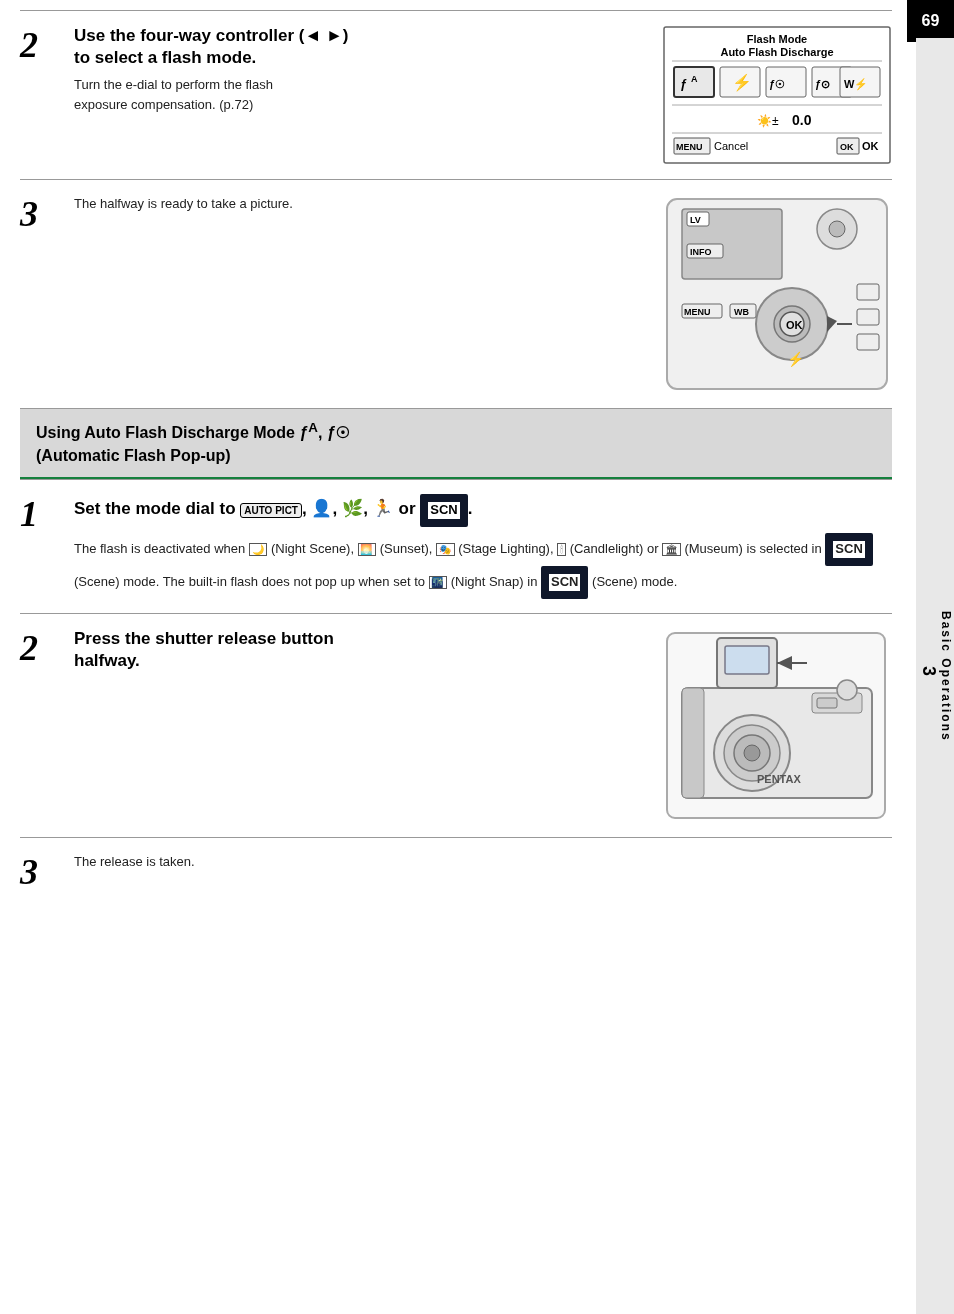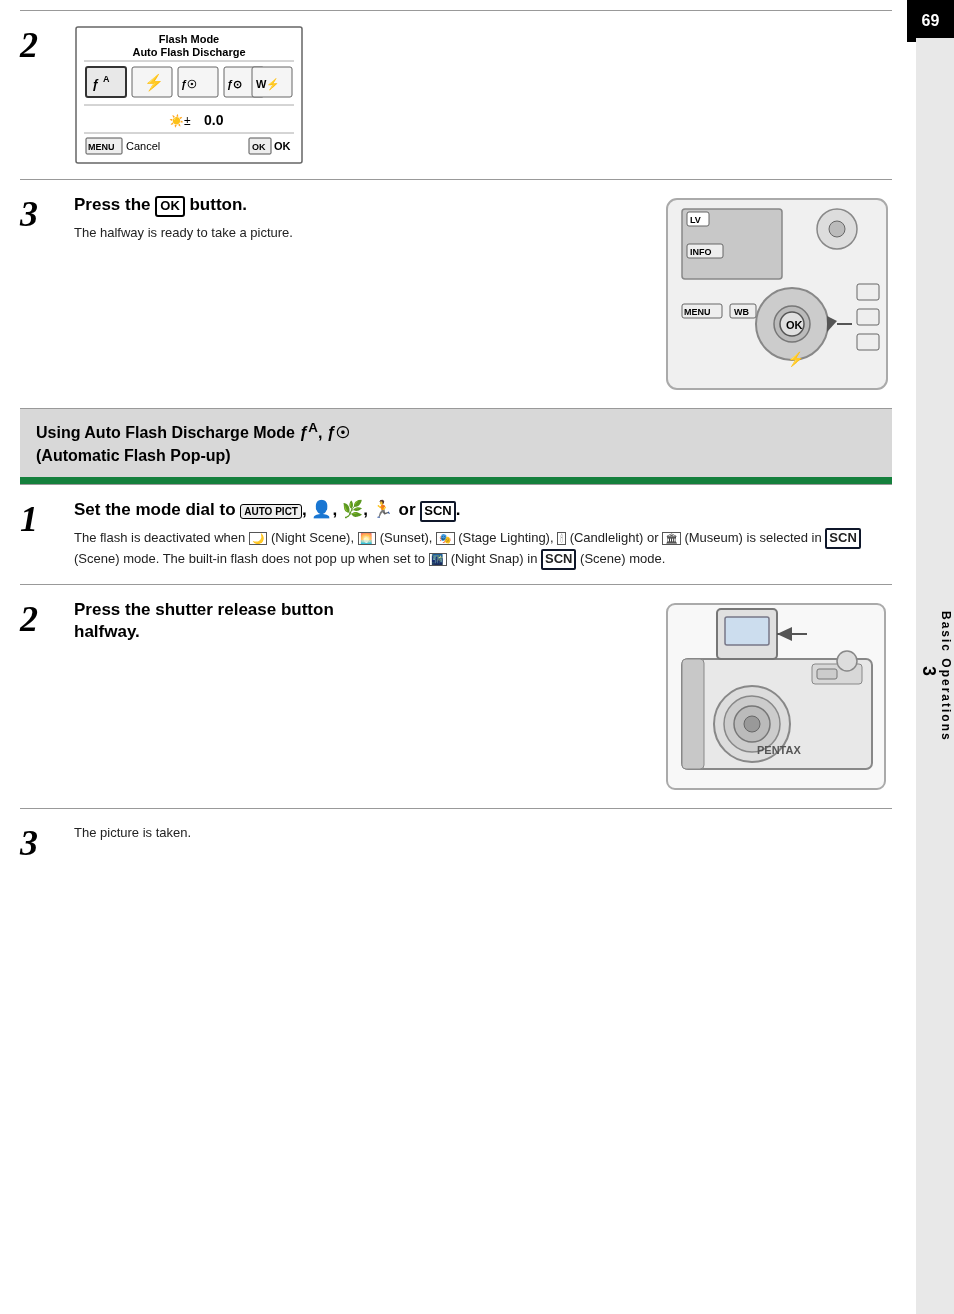--- a/index.html
+++ b/index.html
@@ -99,21 +99,21 @@
     .step-image {
       flex-shrink: 0;
     }
 
     
     .highlight-section {
       background: #d8d8d8;
       padding: 10px 16px;
       margin: 0 0 0 0;
       border-top: 1px solid #999;
-      border-bottom: 7px solid #15803d;
+      border-bottom: 2px solid #15803d;
     }
 
     .highlight-title {
       font-size: 16px;
       font-weight: bold;
       line-height: 1.4;
     }
 
     
     .illus-svg {
@@ -126,21 +126,21 @@
       border-radius: 3px;
       padding: 0 3px;
       font-size: 13px;
       font-weight: bold;
       font-family: Arial, sans-serif;
       line-height: 1.3;
     }
 
     .scn-badge {
       display: inline-block;
-      border: 2px solid #0f172a;
+      border: 8px solid #0f172a;
       border-radius: 2px;
       padding: 0 2px;
       font-size: 13px;
       font-weight: bold;
       font-family: Arial, sans-serif;
       line-height: 1.3;
     }
 
     .autopict-badge {
       display: inline-block;
@@ -161,20 +161,28 @@
 
 <div class="side-bar">
   <div class="side-bar-number">3</div>
   <div class="side-bar-text">Basic Operations</div>
 </div>
 
 <div class="main-content">
 
   <div class="step-section">
     <div class="step-number">2</div>
+    <div class="step-content">
+      <div class="step-title">
+        Use the four-way controller (◄ ►)<br>to select a flash mode.
+      </div>
+      <div class="step-body">
+        Turn the e-dial to perform the flash<br>exposure compensation. (p.72)
+      </div>
+    </div>
     <div class="step-image">
 
       <svg width="230" height="140" viewBox="0 0 230 140" class="illus-svg">
 
         <rect x="2" y="2" width="226" height="136" rx="2" ry="2" fill="white" stroke="#666" stroke-width="1.5"></rect>
 
         <text x="115" y="18" text-anchor="middle" font-size="11" font-weight="bold" font-family="Arial">Flash Mode</text>
         <text x="115" y="31" text-anchor="middle" font-size="11" font-weight="bold" font-family="Arial">Auto Flash Discharge</text>
 
         <line x1="10" y1="36" x2="220" y2="36" stroke="#aaa" stroke-width="1"></line>
@@ -209,23 +217,20 @@
         <rect x="175" y="113" width="22" height="16" rx="1" fill="#eee" stroke="#555" stroke-width="1"></rect>
         <text x="178" y="125" font-size="9" font-weight="bold" font-family="Arial">OK</text>
         <text x="200" y="125" font-size="11" font-weight="bold" font-family="Arial">OK</text>
       </svg>
     </div>
   </div>
 
   <div class="step-section">
     <div class="step-number">3</div>
     <div class="step-content">
-      <div class="step-title">
-        Press the <span class="ok-badge">OK</span> button.
-      </div>
       <div class="step-body">
         The halfway is ready to take a picture.
       </div>
     </div>
     <div class="step-image">
 
       <svg width="230" height="200" viewBox="0 0 230 200" class="illus-svg">
         <rect x="5" y="5" width="220" height="190" rx="10" ry="10" fill="#f0f0f0" stroke="#aaa" stroke-width="2"></rect>
 
         <rect x="20" y="15" width="100" height="70" rx="3" fill="#c8c8c8" stroke="#888" stroke-width="1.5"></rect>
@@ -319,18 +324,18 @@
 
         <rect x="20" y="60" width="22" height="110" rx="4" fill="#c8c8c8" stroke="#888" stroke-width="1"></rect>
       </svg>
     </div>
   </div>
 
   <div class="step-section">
     <div class="step-number">3</div>
     <div class="step-content">
       <div class="step-body">
-        The picture is taken.
+        The release is taken.
       </div>
     </div>
   </div>
 
 </div>
 
 </body></html>

